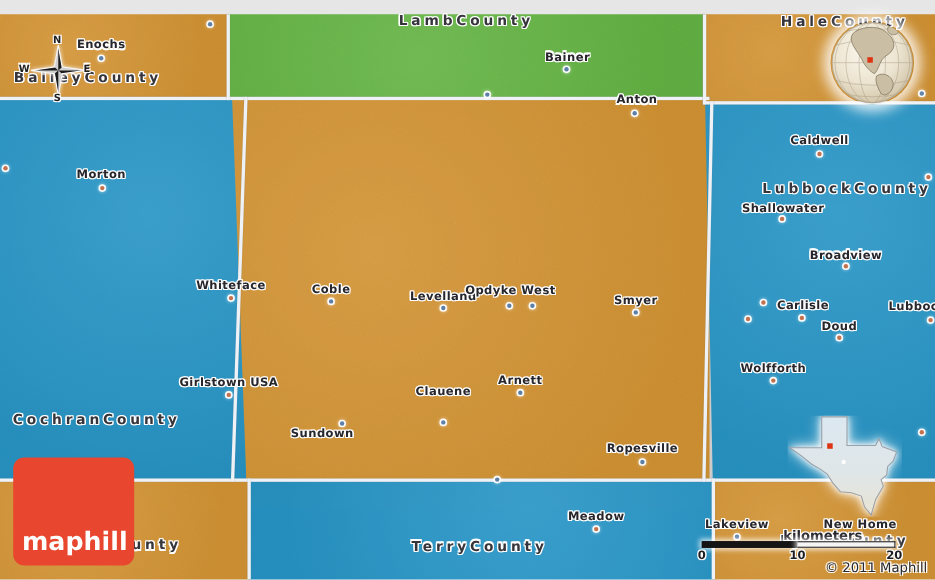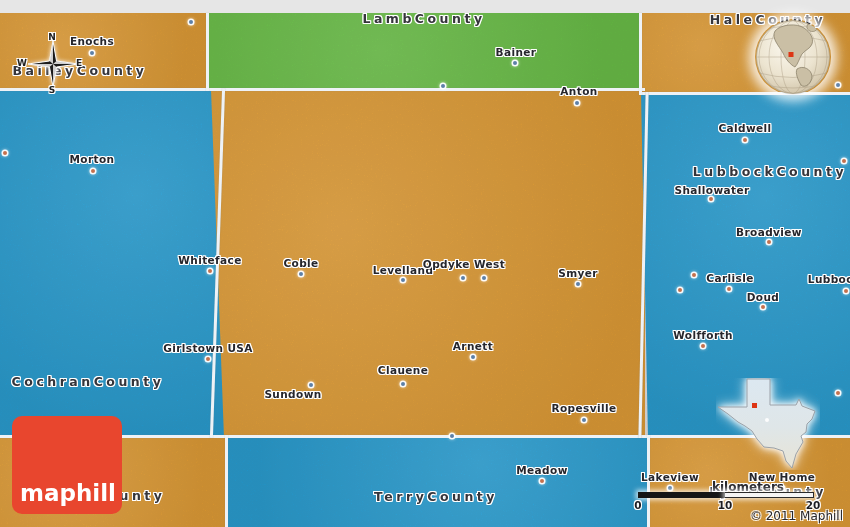--- a/index.html
+++ b/index.html
@@ -113,21 +113,21 @@
       <div class="town-label" style="left: 464px; top: 264px;">Opdyke West</div>
       <div class="town-dot dot-orange" style="left: 463px; top: 278px;"></div>
       <div class="town-label" style="left: 578px; top: 273px;">Smyer</div>
       <div class="town-dot dot-orange" style="left: 578px; top: 284px;"></div>
       <div class="town-label" style="left: 473px; top: 346px;">Arnett</div>
       <div class="town-dot dot-orange" style="left: 473px; top: 357px;"></div>
       <div class="town-label" style="left: 208px; top: 348px;">Girlstown USA</div>
       <div class="town-dot dot-blue" style="left: 208px; top: 359px;"></div>
       <div class="town-label" style="left: 293px; top: 374px; margin-top: 20px;">Sundown</div>
       <div class="town-dot dot-orange" style="left: 311px; top: 385px;"></div>
-      <div class="town-label" style="left: 403px; top: 370px;">Clauene</div>
+      <div class="town-label" style="left: 403px; top: 356px;">Clauene</div>
       <div class="town-dot dot-orange" style="left: 403px; top: 384px;"></div>
       <div class="town-label" style="left: 584px; top: 408px;">Ropesville</div>
       <div class="town-dot dot-orange" style="left: 584px; top: 420px;"></div>
       <div class="town-label" style="left: 745px; top: 128px;">Caldwell</div>
       <div class="town-dot dot-blue" style="left: 745px; top: 140px;"></div>
       <div class="town-label" style="left: 712px; top: 190px;">Shallowater</div>
       <div class="town-dot dot-blue" style="left: 711px; top: 199px;"></div>
       <div class="town-label" style="left: 769px; top: 232px;">Broadview</div>
       <div class="town-dot dot-blue" style="left: 769px; top: 242px;"></div>
       <div class="town-label" style="left: 730px; top: 278px;">Carlisle</div>

